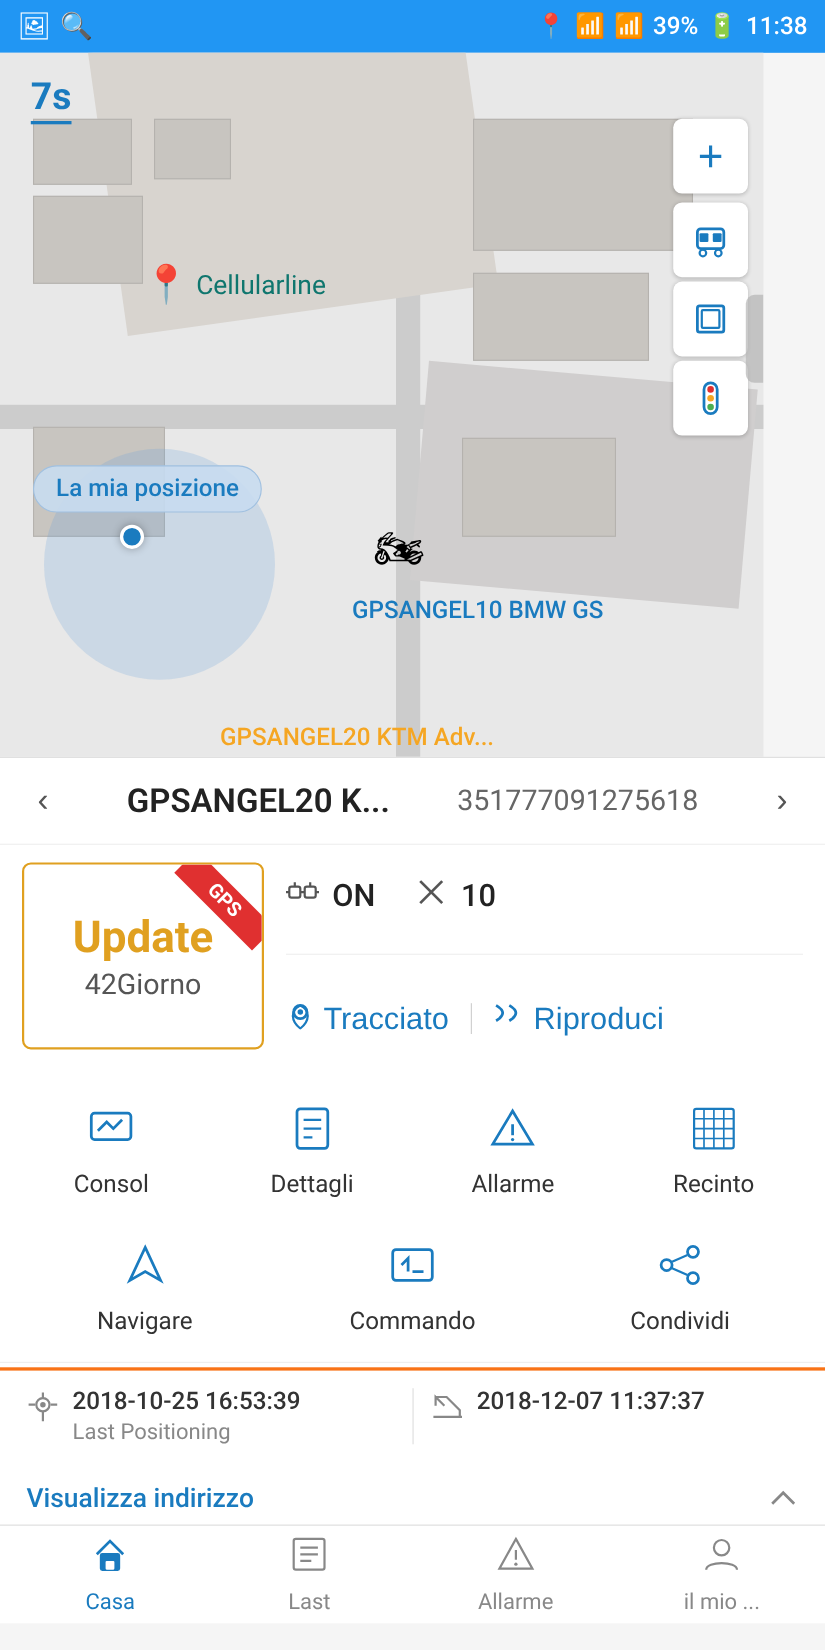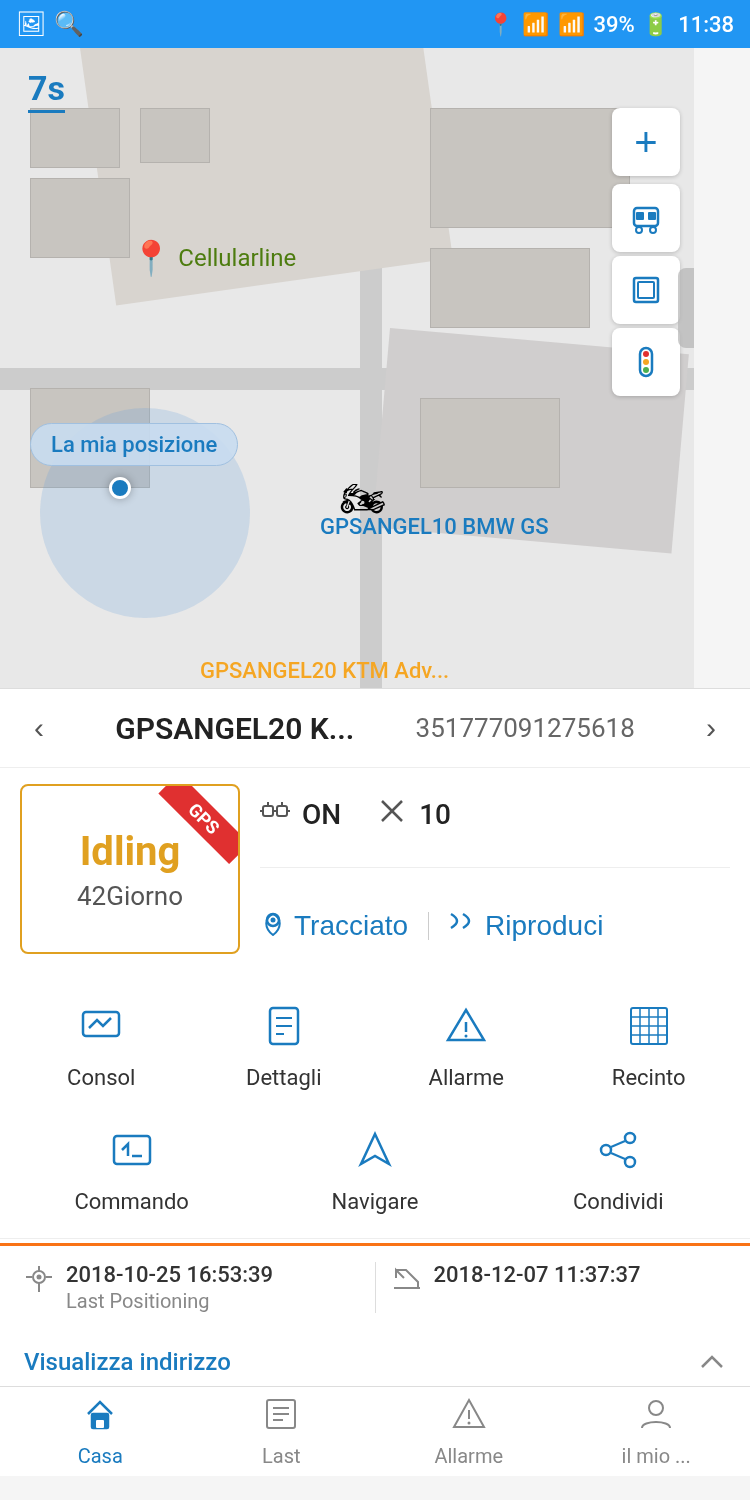--- a/index.html
+++ b/index.html
@@ -71,21 +71,21 @@
       display: flex;
       align-items: center;
       gap: 6px;
     }
     .pin-icon {
       font-size: 34px;
       color: #555;
     }
     .pin-label {
       font-size: 24px;
-      color: #4d7c0f;
+      color: #0f766e;
       font-weight: 400;
     }
 
     
     .my-position-area {
       position: absolute;
       top: 440px;
       left: 120px;
     }
     .position-circle-outer {
@@ -126,21 +126,21 @@
     .moto-icon {
       position: absolute;
       top: 430px;
       left: 340px;
       font-size: 36px;
     }
 
     
     .map-device-label-top {
       position: absolute;
-      top: 466px;
+      top: 495px;
       left: 320px;
       font-size: 22px;
       color: #1a7bbf;
       font-weight: 500;
     }
     .map-device-label-bottom {
       position: absolute;
       top: 610px;
       left: 200px;
       font-size: 22px;
@@ -540,21 +540,21 @@
     <span class="device-id">351777091275618</span>
     <button class="device-nav-btn">›</button>
   </div>
 
   <div class="device-info-row">
 
     <div class="status-box">
       <div class="gps-ribbon">
         <div class="gps-ribbon-text">GPS</div>
       </div>
-      <div class="status-main">Idling</div>
+      <div class="status-main">Update</div>
       <div class="status-sub">42Giorno</div>
     </div>
 
     <div class="device-details">
       <div class="detail-row">
         <span class="detail-icon">
           <svg width="30" height="30" viewBox="0 0 30 30" fill="none">
               <rect x="3" y="10" width="10" height="10" rx="2" stroke="#555" stroke-width="2"></rect>
               <rect x="17" y="10" width="10" height="10" rx="2" stroke="#555" stroke-width="2"></rect>
               <line x1="13" y1="15" x2="17" y2="15" stroke="#555" stroke-width="2"></line>
@@ -644,35 +644,35 @@
       </div>
       <span class="action-item-label">Recinto</span>
     </div>
   </div>
 
   <div class="action-grid-row2">
 
     <div class="action-item">
       <div class="action-item-icon">
         <svg width="44" height="44" viewBox="0 0 44 44" fill="none">
+            <path d="M22 6 L36 36 L22 28 L8 36 Z" stroke="#1a7bbf" stroke-width="2.5" fill="none"></path>
+          </svg>
+      </div>
+      <span class="action-item-label">Navigare</span>
+    </div>
+
+    <div class="action-item">
+      <div class="action-item-icon">
+        <svg width="44" height="44" viewBox="0 0 44 44" fill="none">
             <rect x="4" y="8" width="36" height="28" rx="3" stroke="#1a7bbf" stroke-width="2.5"></rect>
             <polyline points="12,22 18,16 18,28" stroke="#1a7bbf" stroke-width="2.5" fill="none"></polyline>
             <line x1="22" y1="28" x2="32" y2="28" stroke="#1a7bbf" stroke-width="2.5"></line>
           </svg>
       </div>
       <span class="action-item-label">Commando</span>
-    </div>
-
-    <div class="action-item">
-      <div class="action-item-icon">
-        <svg width="44" height="44" viewBox="0 0 44 44" fill="none">
-            <path d="M22 6 L36 36 L22 28 L8 36 Z" stroke="#1a7bbf" stroke-width="2.5" fill="none"></path>
-          </svg>
-      </div>
-      <span class="action-item-label">Navigare</span>
     </div>
 
     <div class="action-item">
       <div class="action-item-icon">
         <svg width="44" height="44" viewBox="0 0 44 44" fill="none">
             <circle cx="34" cy="10" r="5" stroke="#1a7bbf" stroke-width="2.5"></circle>
             <circle cx="10" cy="22" r="5" stroke="#1a7bbf" stroke-width="2.5"></circle>
             <circle cx="34" cy="34" r="5" stroke="#1a7bbf" stroke-width="2.5"></circle>
             <line x1="15" y1="19" x2="29" y2="13" stroke="#1a7bbf" stroke-width="2"></line>
             <line x1="15" y1="25" x2="29" y2="31" stroke="#1a7bbf" stroke-width="2"></line>

